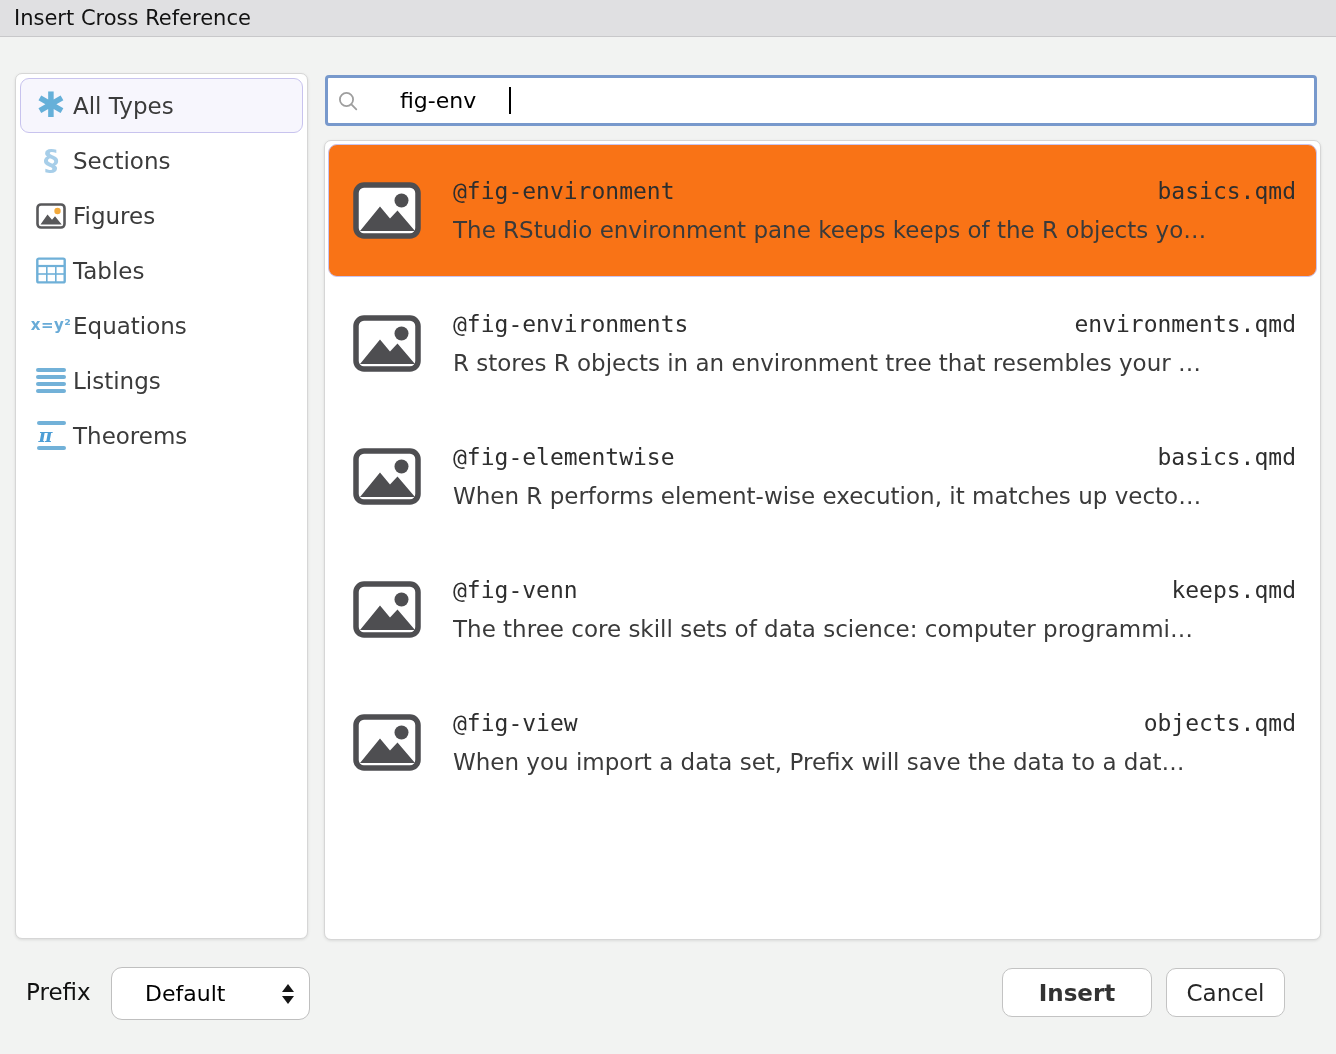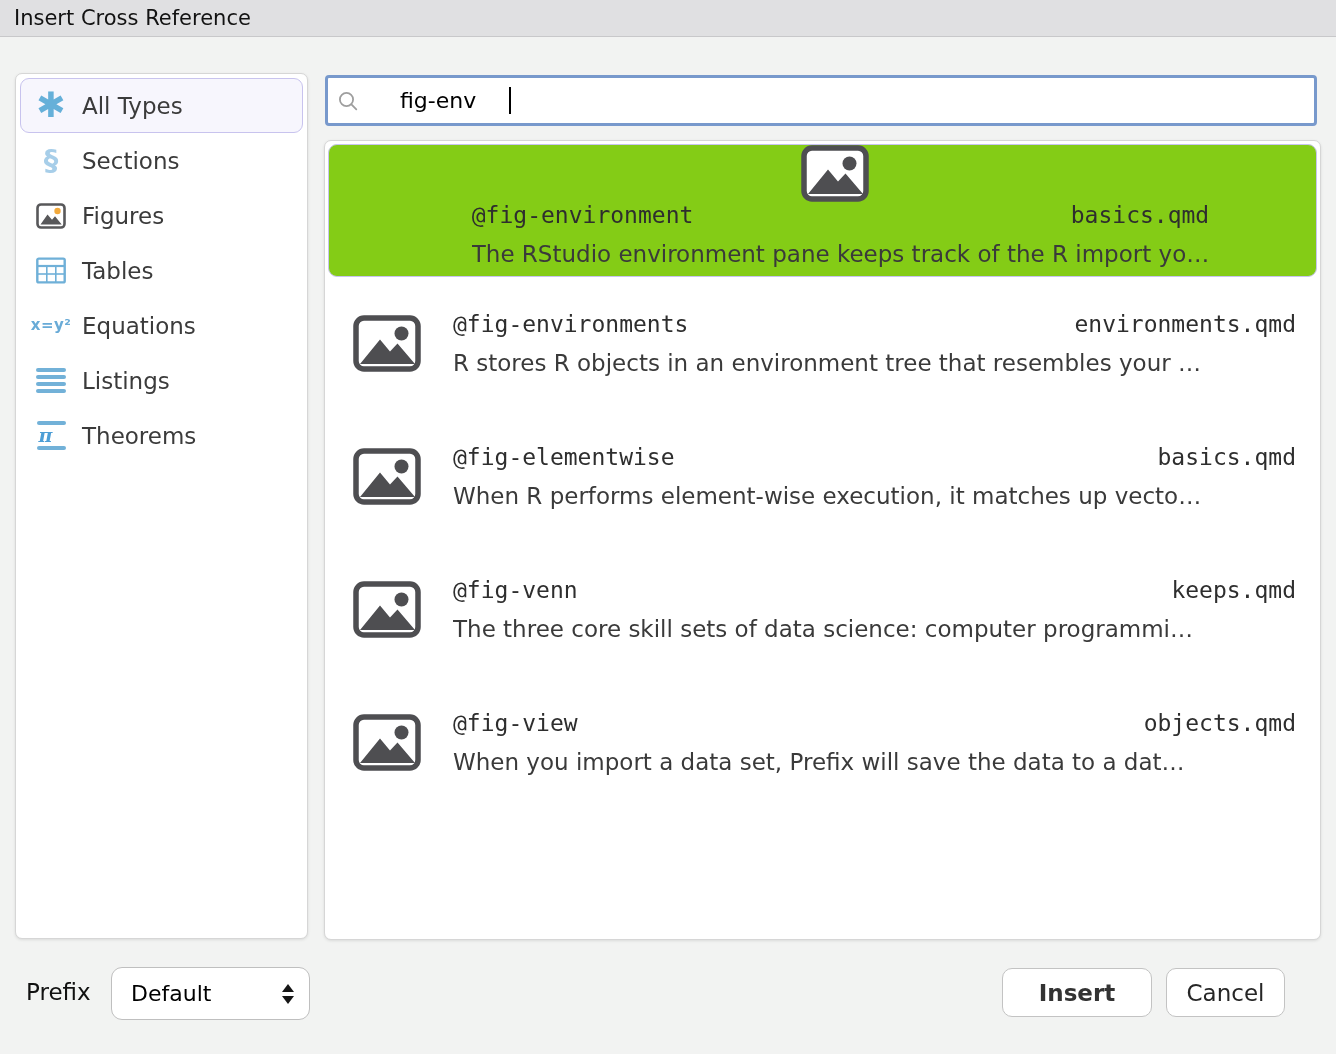--- a/index.html
+++ b/index.html
@@ -26,21 +26,21 @@
   #sidebar { left:15px; top:73px; width:293px; height:866px; padding:4px; }
   .side-item {
     height:55px; display:flex; align-items:center;
     border:1.5px solid transparent; border-radius:9px;
   }
   .side-item.selected { background:#f7f6fd; border-color:#c8c3ee; }
   .side-icon {
     width:44px; margin-left:8px; flex:none;
     display:flex; justify-content:center; align-items:center;
   }
-  .side-label { font-size:23px; color:#3b3b3b; margin-left:9px; white-space:nowrap; }
+  .side-label { font-size:23px; color:#3b3b3b; white-space:nowrap; }
   .glyph.asterisk { font-size:35px; line-height:1; color:#66b0d9; }
   .glyph.section  { font-size:29px; line-height:1; color:#a7cee9; font-weight:600; }
   .glyph.equation { font-size:15px; line-height:1; color:#69abd7; font-weight:700; letter-spacing:0.5px; }
   .bars { display:flex; flex-direction:column; gap:3.5px; width:30px; }
   .bars i { display:block; height:3.5px; background:#72b1d8; border-radius:2px; }
   .theorem { display:flex; flex-direction:column; align-items:stretch; width:29px; gap:1px; }
   .theorem .bar { display:block; height:4px; background:#72b1d8; border-radius:2px; }
   .theorem .pi {
     font-family:"DejaVu Serif","Liberation Serif",serif;
     font-style:italic; font-weight:700; font-size:19px; line-height:19px;
@@ -53,38 +53,38 @@
     display:flex; align-items:center; padding-left:9px;gap:32px;
   }
   .query { font-size:22px; color:#000; margin-left:9px; }
   .caret { width:2px; height:27px; background:#000; margin-left:1px; }
   
   #results { left:324px; top:140px; width:997px; height:800px; padding:3px; }
   .row {
     height:133px; display:flex; align-items:center;
     border:1.5px solid transparent; border-radius:9px; padding-left:24px;
   }
-  .row.selected { background:#84cc16; border-color:#c8c4f0;flex-direction:column; }
+  .row.selected { background:#f97316; border-color:#c8c4f0; }
   .thumb { width:68px; height:57px; flex:none; display:block; }
   .row-text { flex:1; margin-left:32px; margin-right:20px; min-width:0; }
   .row-top {
     display:flex; justify-content:space-between; align-items:baseline;
     font-family:"DejaVu Sans Mono","Liberation Mono",monospace;
     font-size:23px; color:#2e2e2e; white-space:nowrap;
   }
   .desc {
     font-size:23px; color:#3a3a3a; margin-top:13px;
     white-space:nowrap; overflow:hidden;
   }
   
   .prefix-label { position:absolute; left:26px; top:979px; font-size:23px; color:#111; }
   .select {
     position:absolute; left:111px; top:967px; width:199px; height:53px;
     background:#fff; border:1.5px solid #bfbfbf; border-radius:11px;
-    display:flex; align-items:center; padding:0 15px 0 19px; cursor:default;
+    display:flex; align-items:center; padding:0 15px 0 33px; cursor:default;
   }
   .select-value { font-size:22px; color:#000; flex:1; }
   .arrows { display:flex; flex-direction:column; gap:4px; align-items:center; }
   .arrow-up   { width:0; height:0; border-left:6px solid transparent; border-right:6px solid transparent; border-bottom:8px solid #161616; }
   .arrow-down { width:0; height:0; border-left:6px solid transparent; border-right:6px solid transparent; border-top:8px solid #161616; }
   .btn {
     position:absolute; top:968px; height:49px;
     background:#fff; border:1.5px solid #c3c3c3; border-radius:10px;
     font-family:inherit; font-size:23px; color:#262626;
   }
@@ -185,21 +185,21 @@
       <circle cx="48.5" cy="18.5" r="7" fill="#4e4e51"></circle>
       <path d="M7 49 L27 24.5 L37 36.5 L44.5 28.5 L62 49 Z" fill="#4e4e51"></path>
     </g>
   </svg>
       </span>
     <div class="row-text">
       <div class="row-top">
         <span>@fig-environment</span>
         <span>basics.qmd</span>
       </div>
-      <div class="desc">The RStudio environment pane keeps track of the R import yo…</div>
+      <div class="desc">The RStudio environment pane keeps keeps of the R objects yo…</div>
     </div>
   </div>
   <div class="row">
     <span>
   <svg class="thumb" width="68" height="57" viewBox="0 0 68 57">
     <defs>
             <clipPath id="rclip">
               <rect x="3" y="3" width="62" height="51" rx="8"></rect>
             </clipPath>
           </defs>

